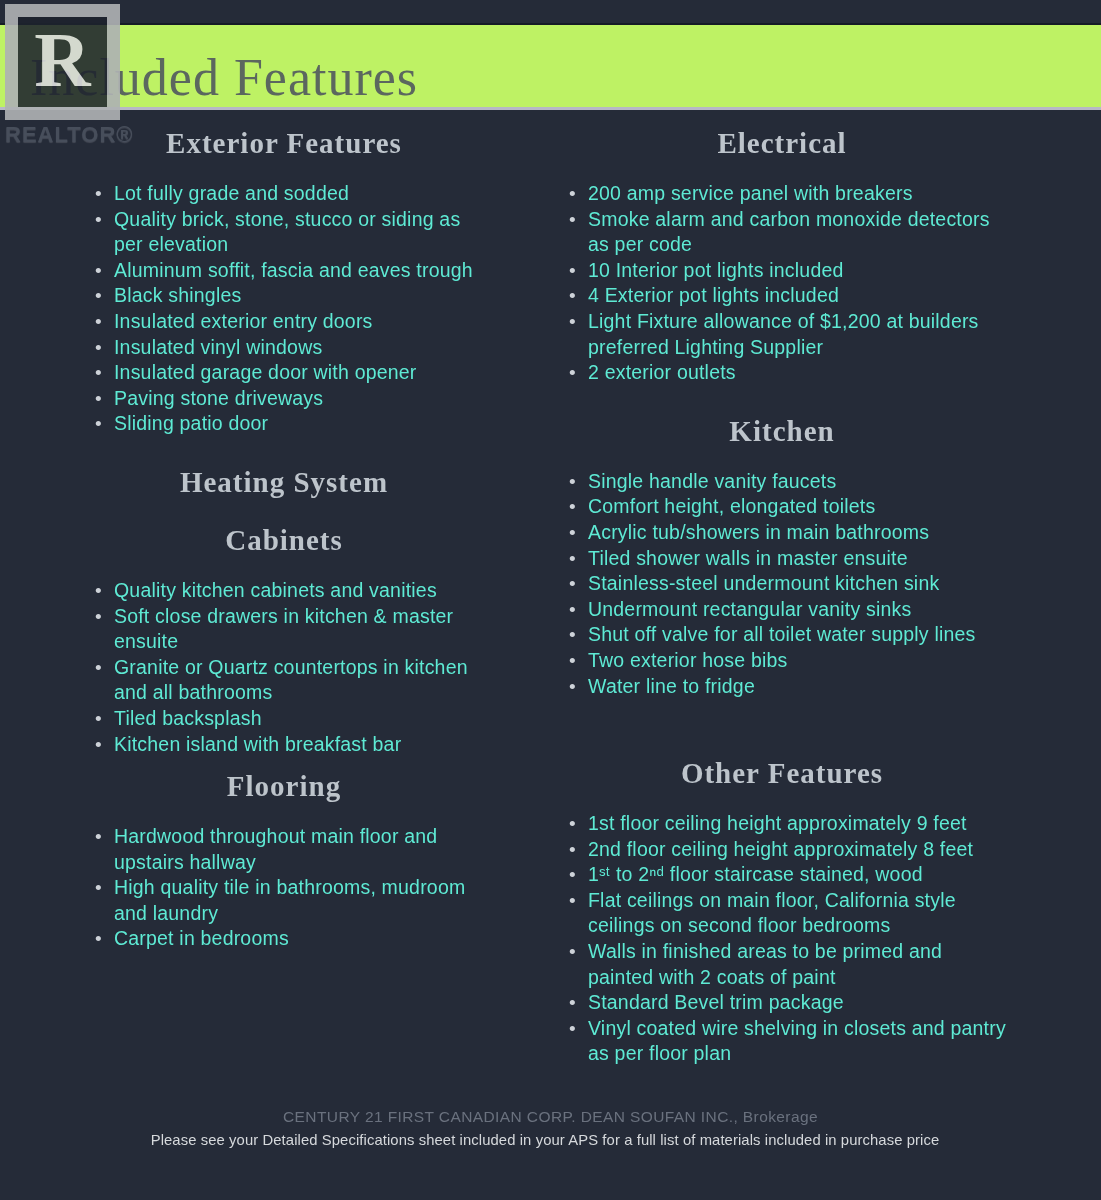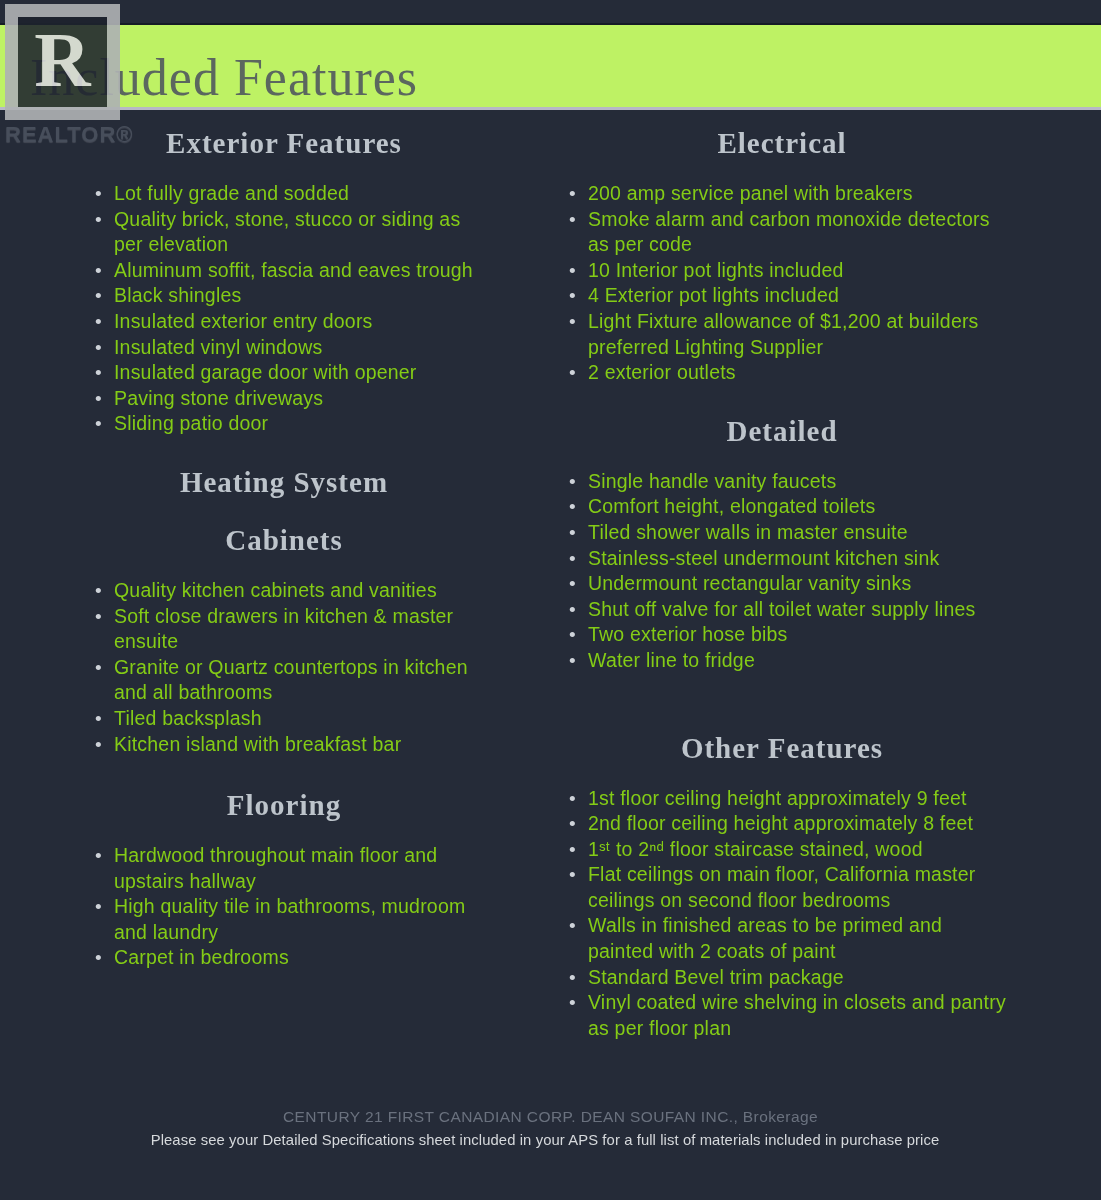--- a/index.html
+++ b/index.html
@@ -67,31 +67,31 @@
   section{margin:0;}
   section ul{
     margin:20px 0 0 0;
     padding:0 0 0 36px;
     list-style:none;
   }
   section li{
     position:relative;
     font-size:19.5px;
     line-height:25.6px;
-    color:#84cc16;
+    color:#5eead4;
     letter-spacing:0.2px;
   }
   section li::before{
     content:"\2022";
     position:absolute;left:-19px;top:0;
     color:#cdd2d8;font-size:19px;
   }
   section + section h2.sec{margin-top:27px;}
   #col-left section:nth-of-type(3) h2.sec{margin-top:22px;}
-  #col-left section:nth-of-type(4) h2.sec{margin-top:30px;}
+  #col-left section:nth-of-type(4) h2.sec{margin-top:11px;}
   #col-right section:nth-of-type(3) h2.sec{margin-top:56px;}
   
   #footer{position:absolute;left:0;top:0;width:1101px;height:1200px;pointer-events:none;}
   #footer .note{
     position:absolute;left:0;top:1132px;width:1090px;
     text-align:center;
     font-size:14.8px;color:#d6d9dc;letter-spacing:0.1px;
     z-index:2;
   }
   #footer .watermark{
@@ -161,39 +161,40 @@
       <ul>
           <li>200 amp service panel with breakers</li>
           <li>Smoke alarm and carbon monoxide detectors as per code</li>
           <li>10 Interior pot lights included</li>
           <li>4 Exterior pot lights included</li>
           <li>Light Fixture allowance of $1,200 at builders preferred Lighting Supplier</li>
           <li>2 exterior outlets</li>
         </ul>
     </section>
     <section>
-      <h2 class="sec">Detailed</h2>
+      <h2 class="sec">Kitchen</h2>
       <ul>
           <li>Single handle vanity faucets</li>
           <li>Comfort height, elongated toilets</li>
+          <li>Acrylic tub/showers in main bathrooms</li>
           <li>Tiled shower walls in master ensuite</li>
           <li>Stainless-steel undermount kitchen sink</li>
           <li>Undermount rectangular vanity sinks</li>
           <li>Shut off valve for all toilet water supply lines</li>
           <li>Two exterior hose bibs</li>
           <li>Water line to fridge</li>
         </ul>
     </section>
     <section>
       <h2 class="sec">Other Features</h2>
       <ul>
           <li>1st floor ceiling height approximately 9 feet</li>
           <li>2nd floor ceiling height approximately 8 feet</li>
           <li>1ˢᵗ to 2ⁿᵈ floor staircase stained, wood</li>
-          <li>Flat ceilings on main floor, California master ceilings on second floor bedrooms</li>
+          <li>Flat ceilings on main floor, California style ceilings on second floor bedrooms</li>
           <li>Walls in finished areas to be primed and painted with 2 coats of paint</li>
           <li>Standard Bevel trim package</li>
           <li>Vinyl coated wire shelving in closets and pantry as per floor plan</li>
         </ul>
     </section>
   </div>
 
   <div id="footer">
     <div class="watermark">CENTURY 21 FIRST CANADIAN CORP. DEAN SOUFAN INC., Brokerage</div>
     <div class="note">Please see your Detailed Specifications sheet included in your APS for a full list of  materials included in purchase price</div>

